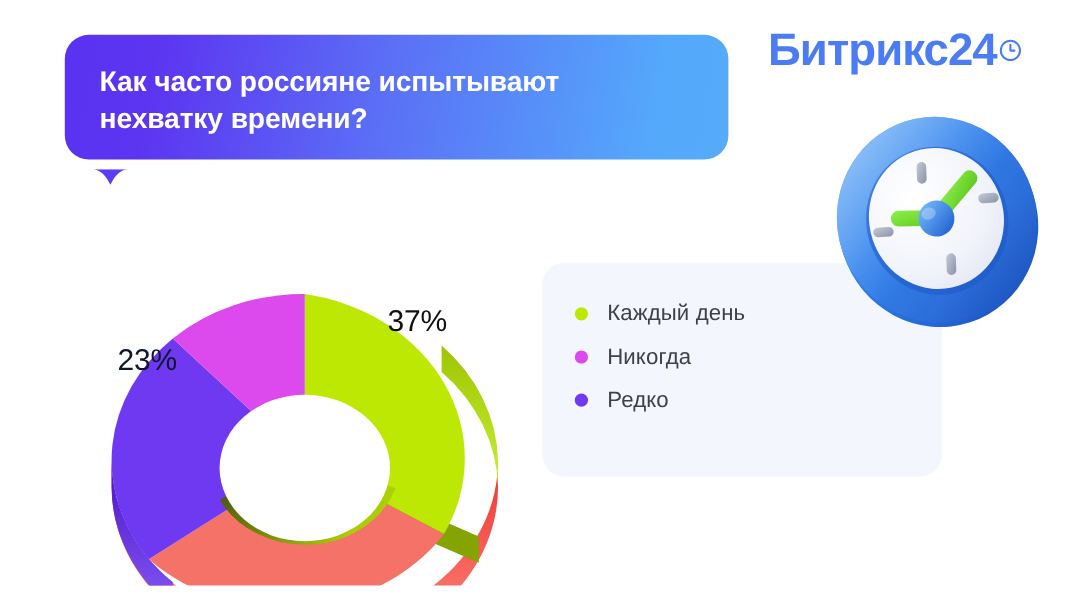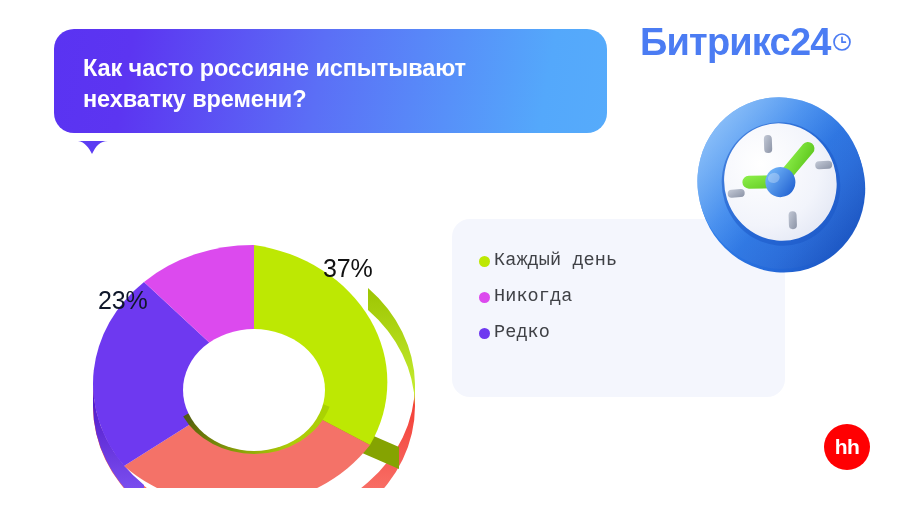--- a/index.html
+++ b/index.html
@@ -105,26 +105,25 @@
     align-items: center;
     height: 36px;
   }
   .legend-dot {
     width: 11px;
     height: 11px;
     border-radius: 50%;
     flex: 0 0 auto;
   }
   .legend-text {
-    margin-left: 4px;
+    margin-left: 16px;
     font-size: 18.5px;
     color: #3f4146;
     letter-spacing: 0.1px;
     line-height: 20px;
-    font-family: Liberation Mono, monospace;
   }
 
   
   #clock-illustration {
     position: absolute;
     left: 686px;
     top: 91px;
     width: 191px;
     height: 186px;
   }
@@ -300,17 +299,14 @@
 
       <g>
         <rect x="93" y="84" width="52" height="13" rx="6.5" fill="url(#handGrad)" transform="rotate(-32 95 91)"></rect>
         <rect x="57" y="84" width="42" height="13" rx="6.5" fill="url(#handGrad)" transform="rotate(17 95 91)"></rect>
         <circle cx="95" cy="91" r="15" fill="url(#hubGrad)"></circle>
         <ellipse cx="90" cy="85" rx="6" ry="5" fill="#ffffff" opacity="0.28"></ellipse>
       </g>
     </g>
   </svg>
 
-  <div id="hh-logo">
-    <span id="hh-logo-text">hh</span>
-  </div>
 
 </div>
 
 </body></html>

